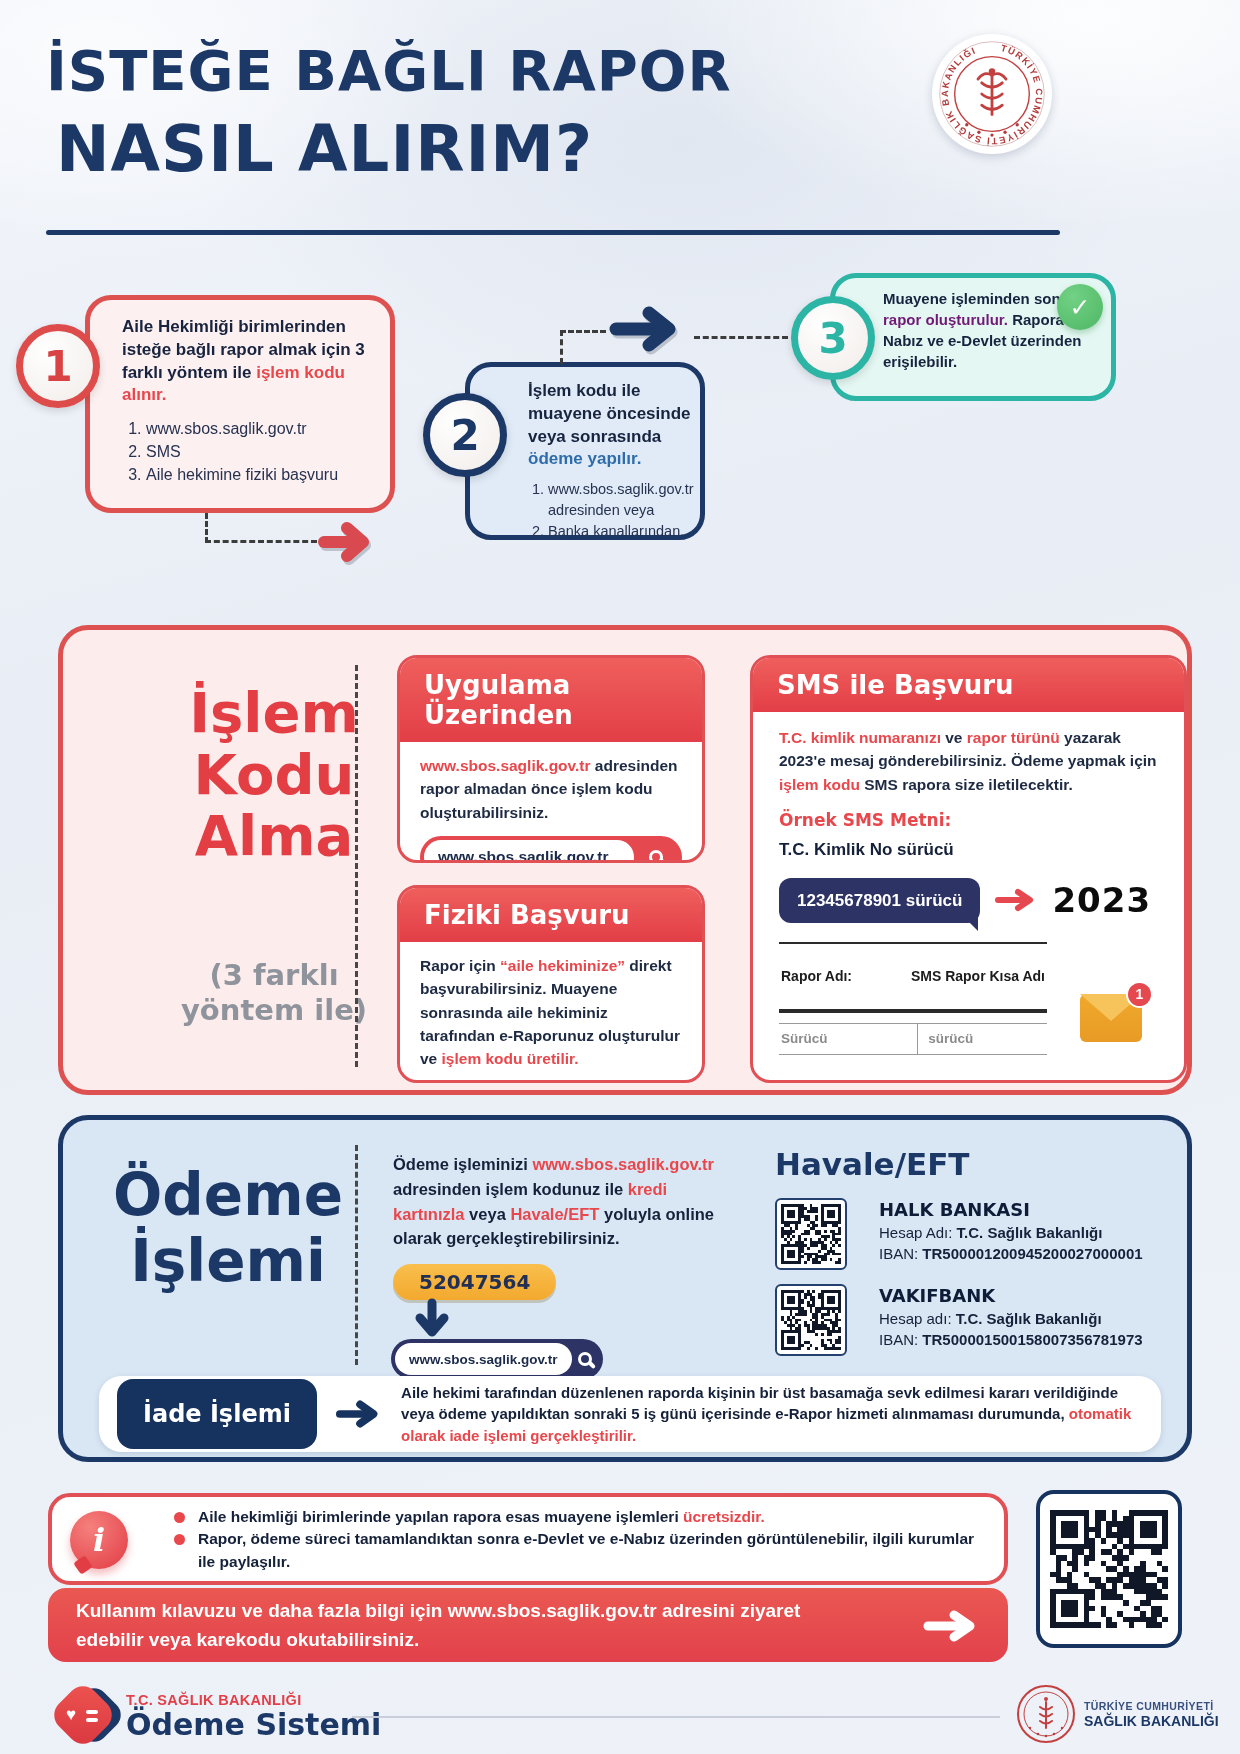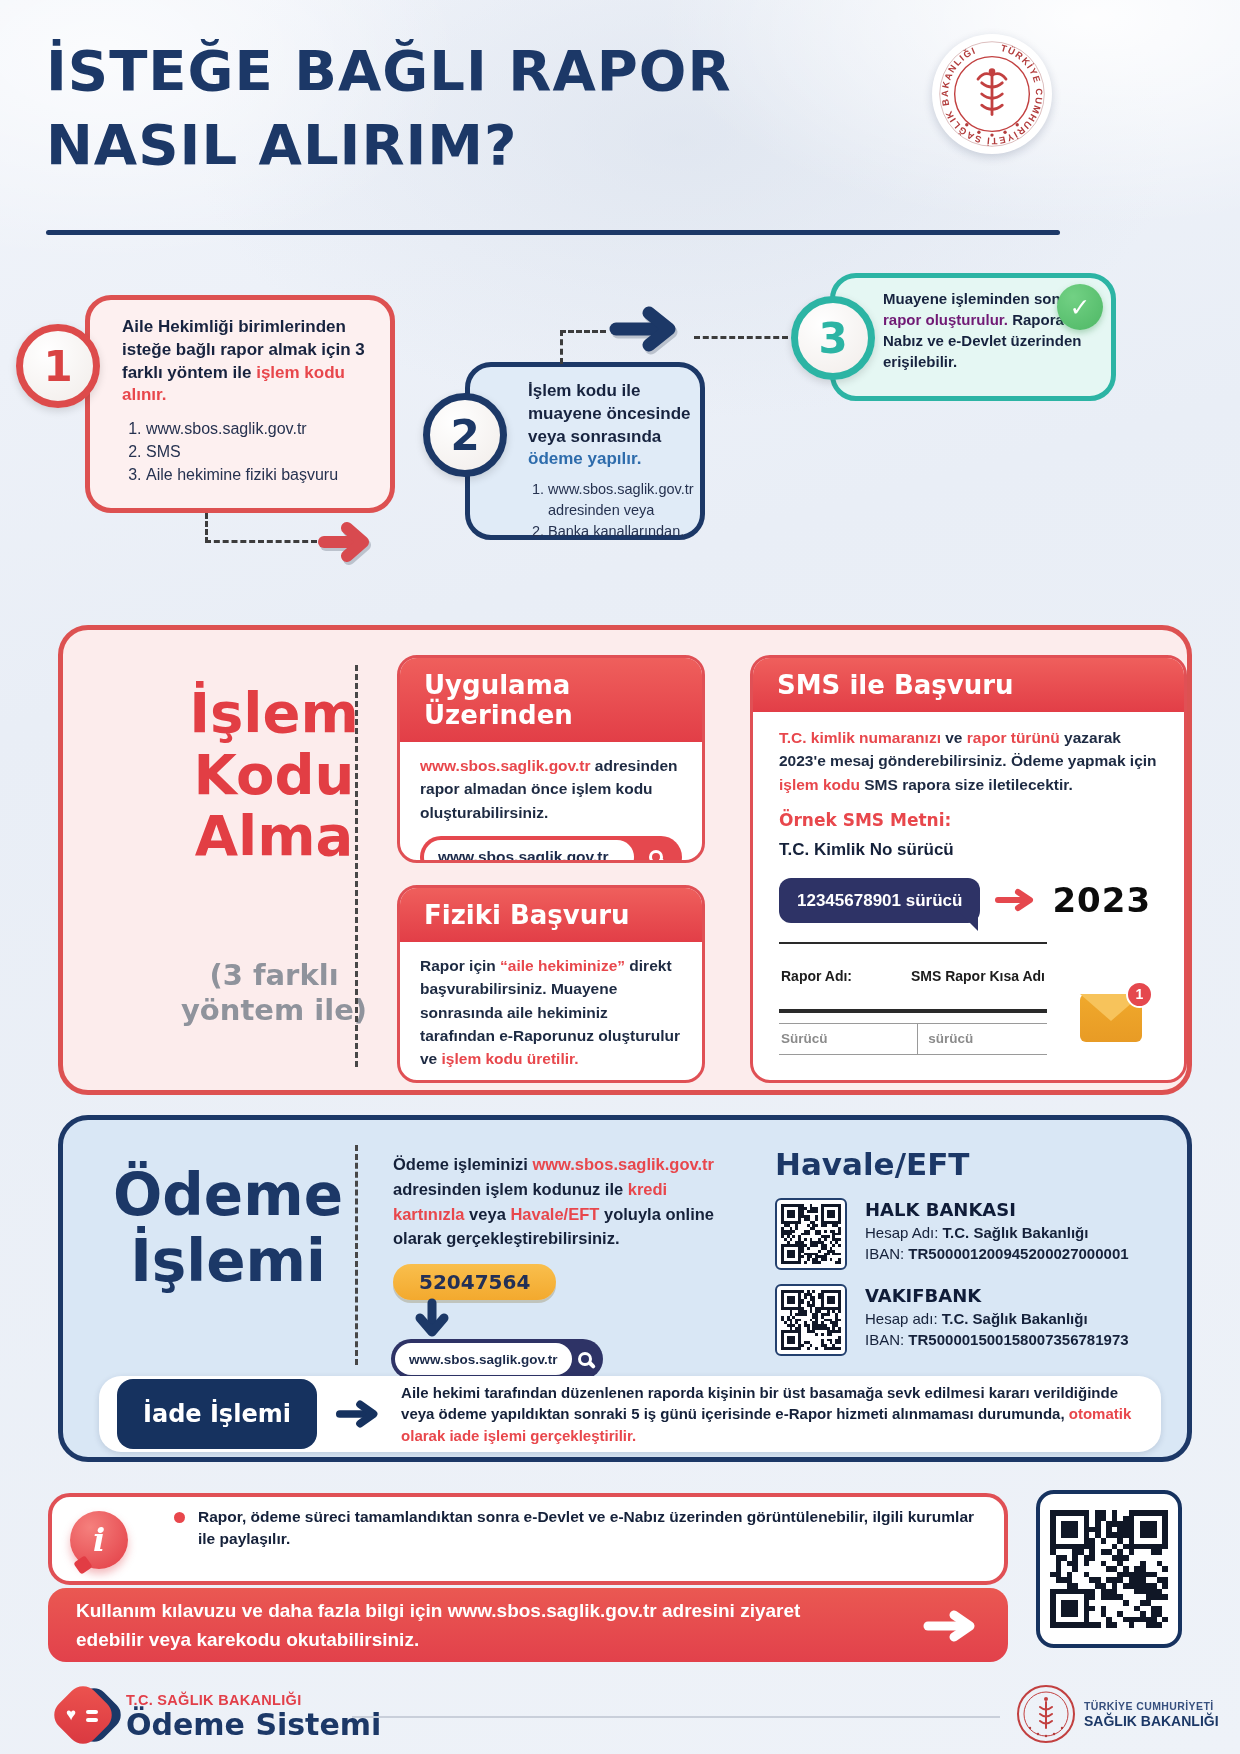--- a/index.html
+++ b/index.html
@@ -8,21 +8,21 @@
     font-family:"Liberation Sans","DejaVu Sans",sans-serif;color:#16213a;
     background:
       radial-gradient(620px 300px at 88% 1%, rgba(255,255,255,.9), rgba(255,255,255,0) 70%),
       radial-gradient(520px 300px at 8% 3%, rgba(255,255,255,.7), rgba(255,255,255,0) 70%),
       radial-gradient(700px 400px at 55% 8%, rgba(214,222,234,.55), rgba(255,255,255,0) 70%),
       linear-gradient(165deg,#f1f4fa 0%,#e9eef6 35%,#eef2f8 100%);}
   .hd{font-family:"DejaVu Sans","Liberation Sans",sans-serif;font-weight:800}
 
   
   .t1{position:absolute;left:46px;top:38px;font-size:56px;font-weight:800;letter-spacing:1px;color:#1c3867}
-  .t2{position:absolute;left:46px;top:112px;font-size:56px;font-weight:800;letter-spacing:1px;color:#1c3867}
+  .t2{position:absolute;left:56px;top:112px;font-size:64px;font-weight:800;letter-spacing:1px;color:#1c3867}
   .hrule{position:absolute;left:46px;top:230px;width:1014px;height:5px;background:#1c3867;border-radius:3px}
   .hlogo{position:absolute;left:932px;top:34px;width:120px;height:120px;border-radius:50%;background:#fff;
     box-shadow:0 3px 10px rgba(20,40,80,.18);display:flex;align-items:center;justify-content:center}
   .hlogo svg{width:112px;height:112px}
 
   
   .sbox{position:absolute;border-radius:26px;border:5px solid}
   #step1{left:85px;top:295px;width:310px;height:218px;background:#fdf0f0;border-color:#dd5151;padding:16px 12px 0 32px}
   #step2{left:465px;top:362px;width:240px;height:178px;background:#e0ebf7;border-color:#1c3867;padding:13px 8px 0 58px}
   #step3{left:830px;top:273px;width:286px;height:128px;background:#e5f7f3;border-color:#2cb4a4;padding:10px 6px 0 48px}
@@ -95,21 +95,21 @@
   #od-title{position:absolute;left:30px;top:42px;width:270px;text-align:center;font-family:"DejaVu Sans",sans-serif;
     font-size:58px;font-weight:800;color:#1c3867;line-height:1.14}
   #vd2{left:292px;top:25px;height:220px}
   #od-text{position:absolute;left:330px;top:32px;width:348px;font-size:16.5px;font-weight:700;line-height:1.5;color:#15213a}
   #od-code{position:absolute;left:330px;top:144px;background:linear-gradient(180deg,#f9bf4d,#f3a92e);color:#233056;
     font-family:"DejaVu Sans",sans-serif;font-weight:800;font-size:20px;padding:6px 26px;border-radius:22px;
     box-shadow:0 3px 0 rgba(120,90,20,.25)}
   #od-darr{position:absolute;left:352px;top:178px}
   #od-search{position:absolute;left:328px;top:207px;width:212px}
   #hv-title{position:absolute;left:712px;top:26px;font-family:"DejaVu Sans",sans-serif;font-size:31px;font-weight:800;color:#1c3867}
-  .bank{position:absolute;left:712px;display:flex;gap:18px;align-items:flex-start}
+  .bank{position:absolute;left:712px;display:flex;gap:32px;align-items:flex-start}
   #bank1{top:78px}#bank2{top:164px}
   .qrbox{width:72px;height:72px;border:2px solid #23406e;border-radius:6px;background:#fff;padding:4px;flex:0 0 auto}
   .qr{width:100%;height:100%}
   .bi{font-size:15px;line-height:1.38;color:#15213a;font-weight:500}
   .bname{font-size:18px;font-weight:800;font-family:"DejaVu Sans",sans-serif;color:#0f1c38}
   .bi b{font-weight:800}
   #iade{position:absolute;left:36px;top:256px;width:1062px;height:76px;background:#fff;border-radius:22px;
     display:flex;align-items:center;gap:18px;padding:0 18px;box-shadow:0 2px 6px rgba(20,40,80,.15)}
   .iade-pill{background:#16325f;color:#fff;font-family:"DejaVu Sans",sans-serif;font-size:24px;font-weight:800;
     padding:21px 26px;border-radius:16px;white-space:nowrap}
@@ -806,20 +806,21 @@
         </g>
       </svg>
       <p class="iade-txt">
         <span>Aile hekimi tarafından düzenlenen raporda kişinin bir üst basamağa sevk edilmesi kararı verildiğinde veya ödeme yapıldıktan sonraki 5 iş günü içerisinde e-Rapor hizmeti alınmaması durumunda, </span><span class="red">otomatik olarak iade işlemi gerçekleştirilir.</span>
       </p>
     </div>
   </section>
 
   <section id="inf">
     <div class="iicon"></div>
+    <p class="ibul"><span>Aile hekimliği birimlerinde yapılan rapora esas muayene işlemleri </span><span class="red">ücretsizdir.</span></p>
     <p class="ibul"><span>Rapor, ödeme süreci tamamlandıktan sonra e-Devlet ve e-Nabız üzerinden görüntülenebilir, ilgili kurumlar ile paylaşılır.</span></p>
   </section>
 
   <div id="qrb">
       <div class="qr"><svg viewBox="0 0 21 21" width="100%" height="100%" shape-rendering="crispEdges" fill="#101726">
           <rect x="0" y="0" width="1" height="1"></rect>
           <rect x="1" y="0" width="1" height="1"></rect>
           <rect x="2" y="0" width="1" height="1"></rect>
           <rect x="3" y="0" width="1" height="1"></rect>
           <rect x="4" y="0" width="1" height="1"></rect>

